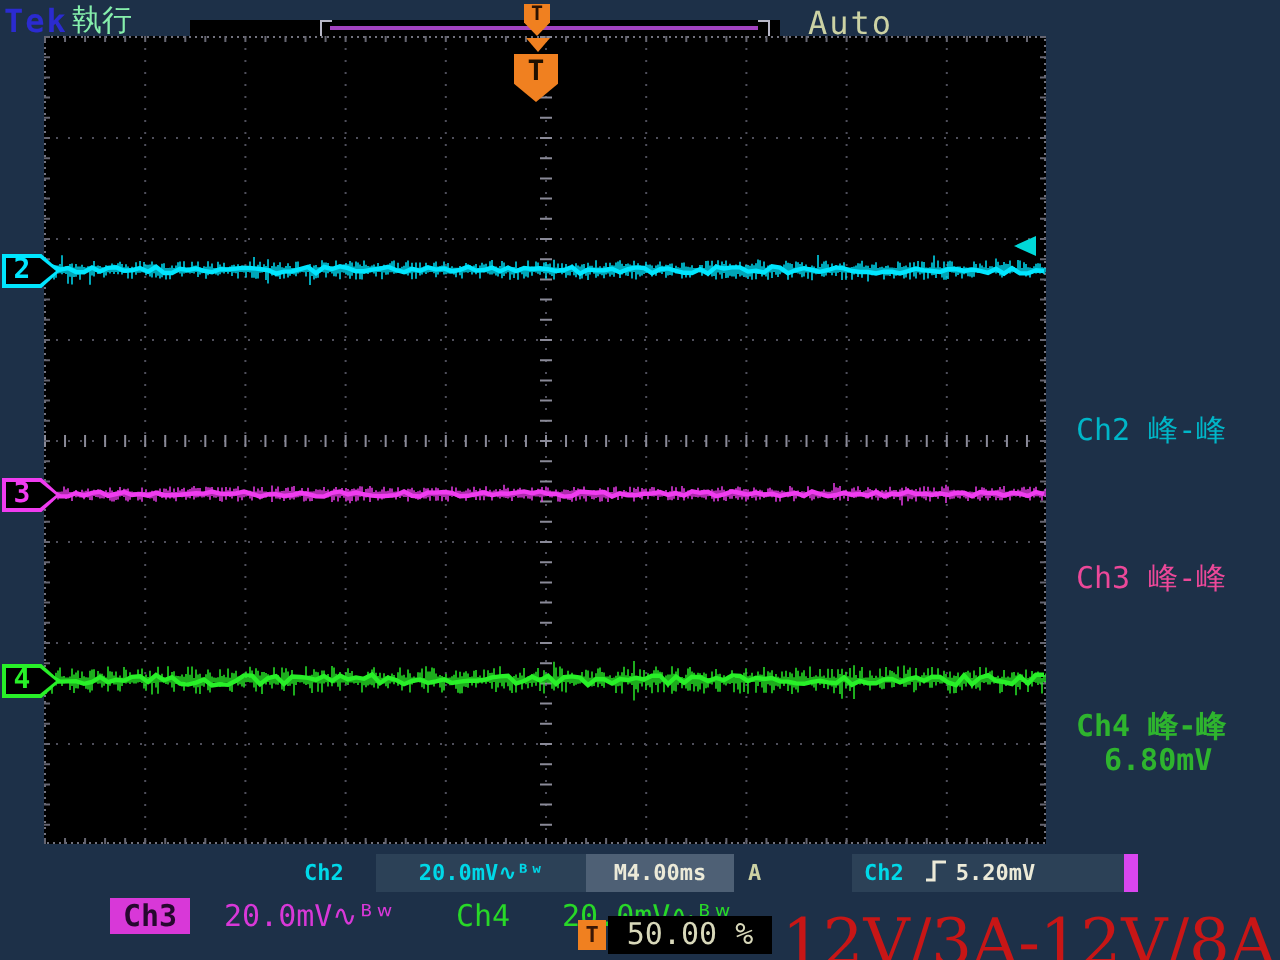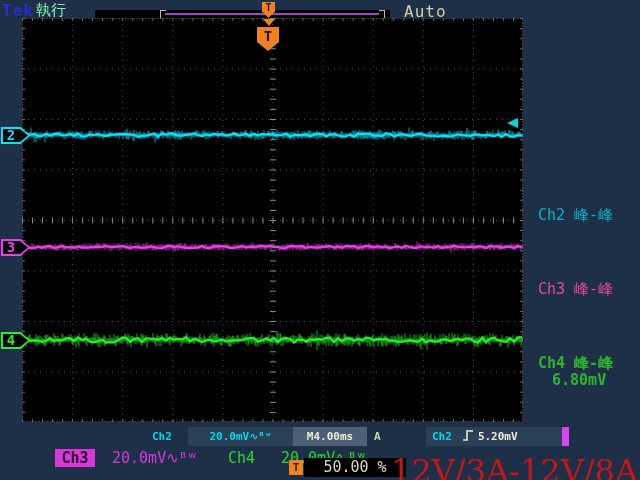--- a/index.html
+++ b/index.html
@@ -62,21 +62,21 @@
   .strip3 .t-src{color:#00d8e8;padding-left:6px;}
   .strip3 .t-lvl{color:#ecead8;}
   .row2{top:449px;height:18px;font-size:15px;line-height:18px;}
   .ch3-badge{left:55px;top:449px;width:40px;height:18px;background:#d838d8;color:#26082e;
              text-align:center;font-size:15px;line-height:18px;font-weight:bold;}
   .s-ch3scale{left:112px;color:#d838d8;}
   .s-ch4label{left:228px;color:#28d828;text-align:right;}
   .s-ch4scale{left:281px;color:#28d828;}
   .tpos-badge{left:289px;top:460px;width:14px;height:15px;background:#f08020;color:#3a1606;
               font-size:11px;font-weight:bold;text-align:center;line-height:15px;}
-  .tpos-box{left:304px;top:458px;width:102px;height:19px;background:#000;color:#d8d8ba;
+  .tpos-box{left:304px;top:458px;width:82px;height:19px;background:#000;color:#d8d8ba;
             font-size:15px;line-height:19px;text-align:center;}
   
   .annotation{right:2px;top:452px;font-family:"DejaVu Serif",serif;font-size:32px;
               color:#c81616;letter-spacing:0px;}
   .slope-icon{vertical-align:-2px;margin:0 4px 0 10px;}
 </style>
 </head>
 <body>
 
 <div class="abs brand">Tek</div>

